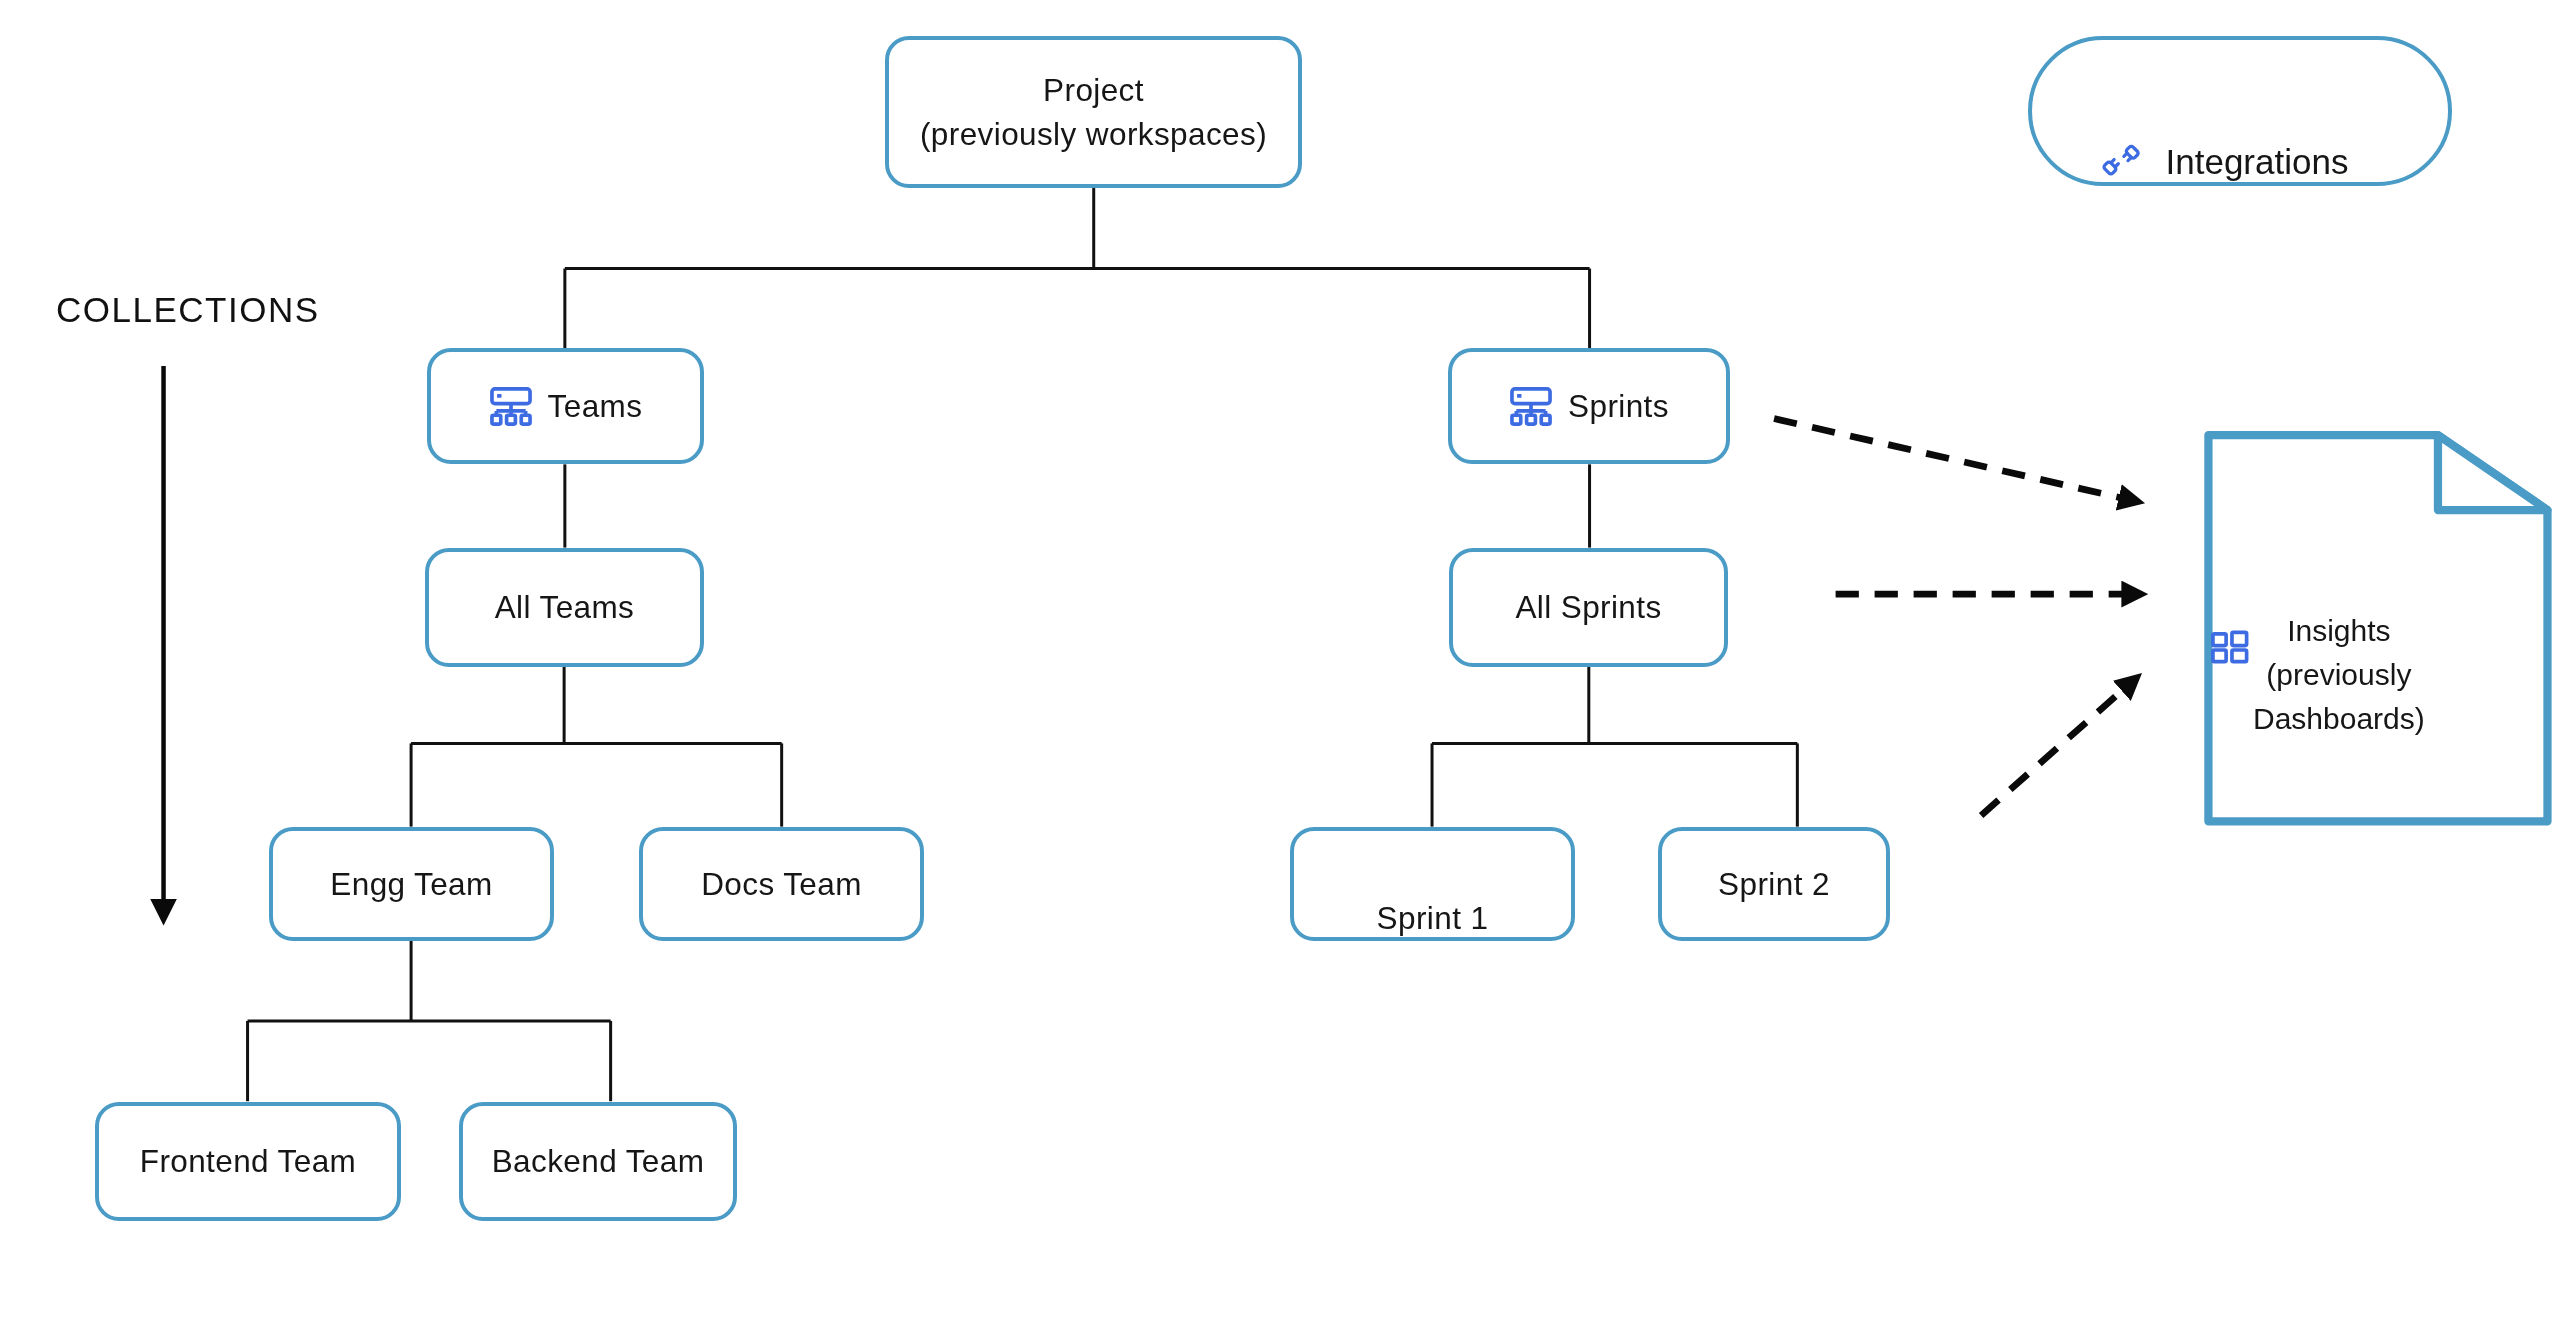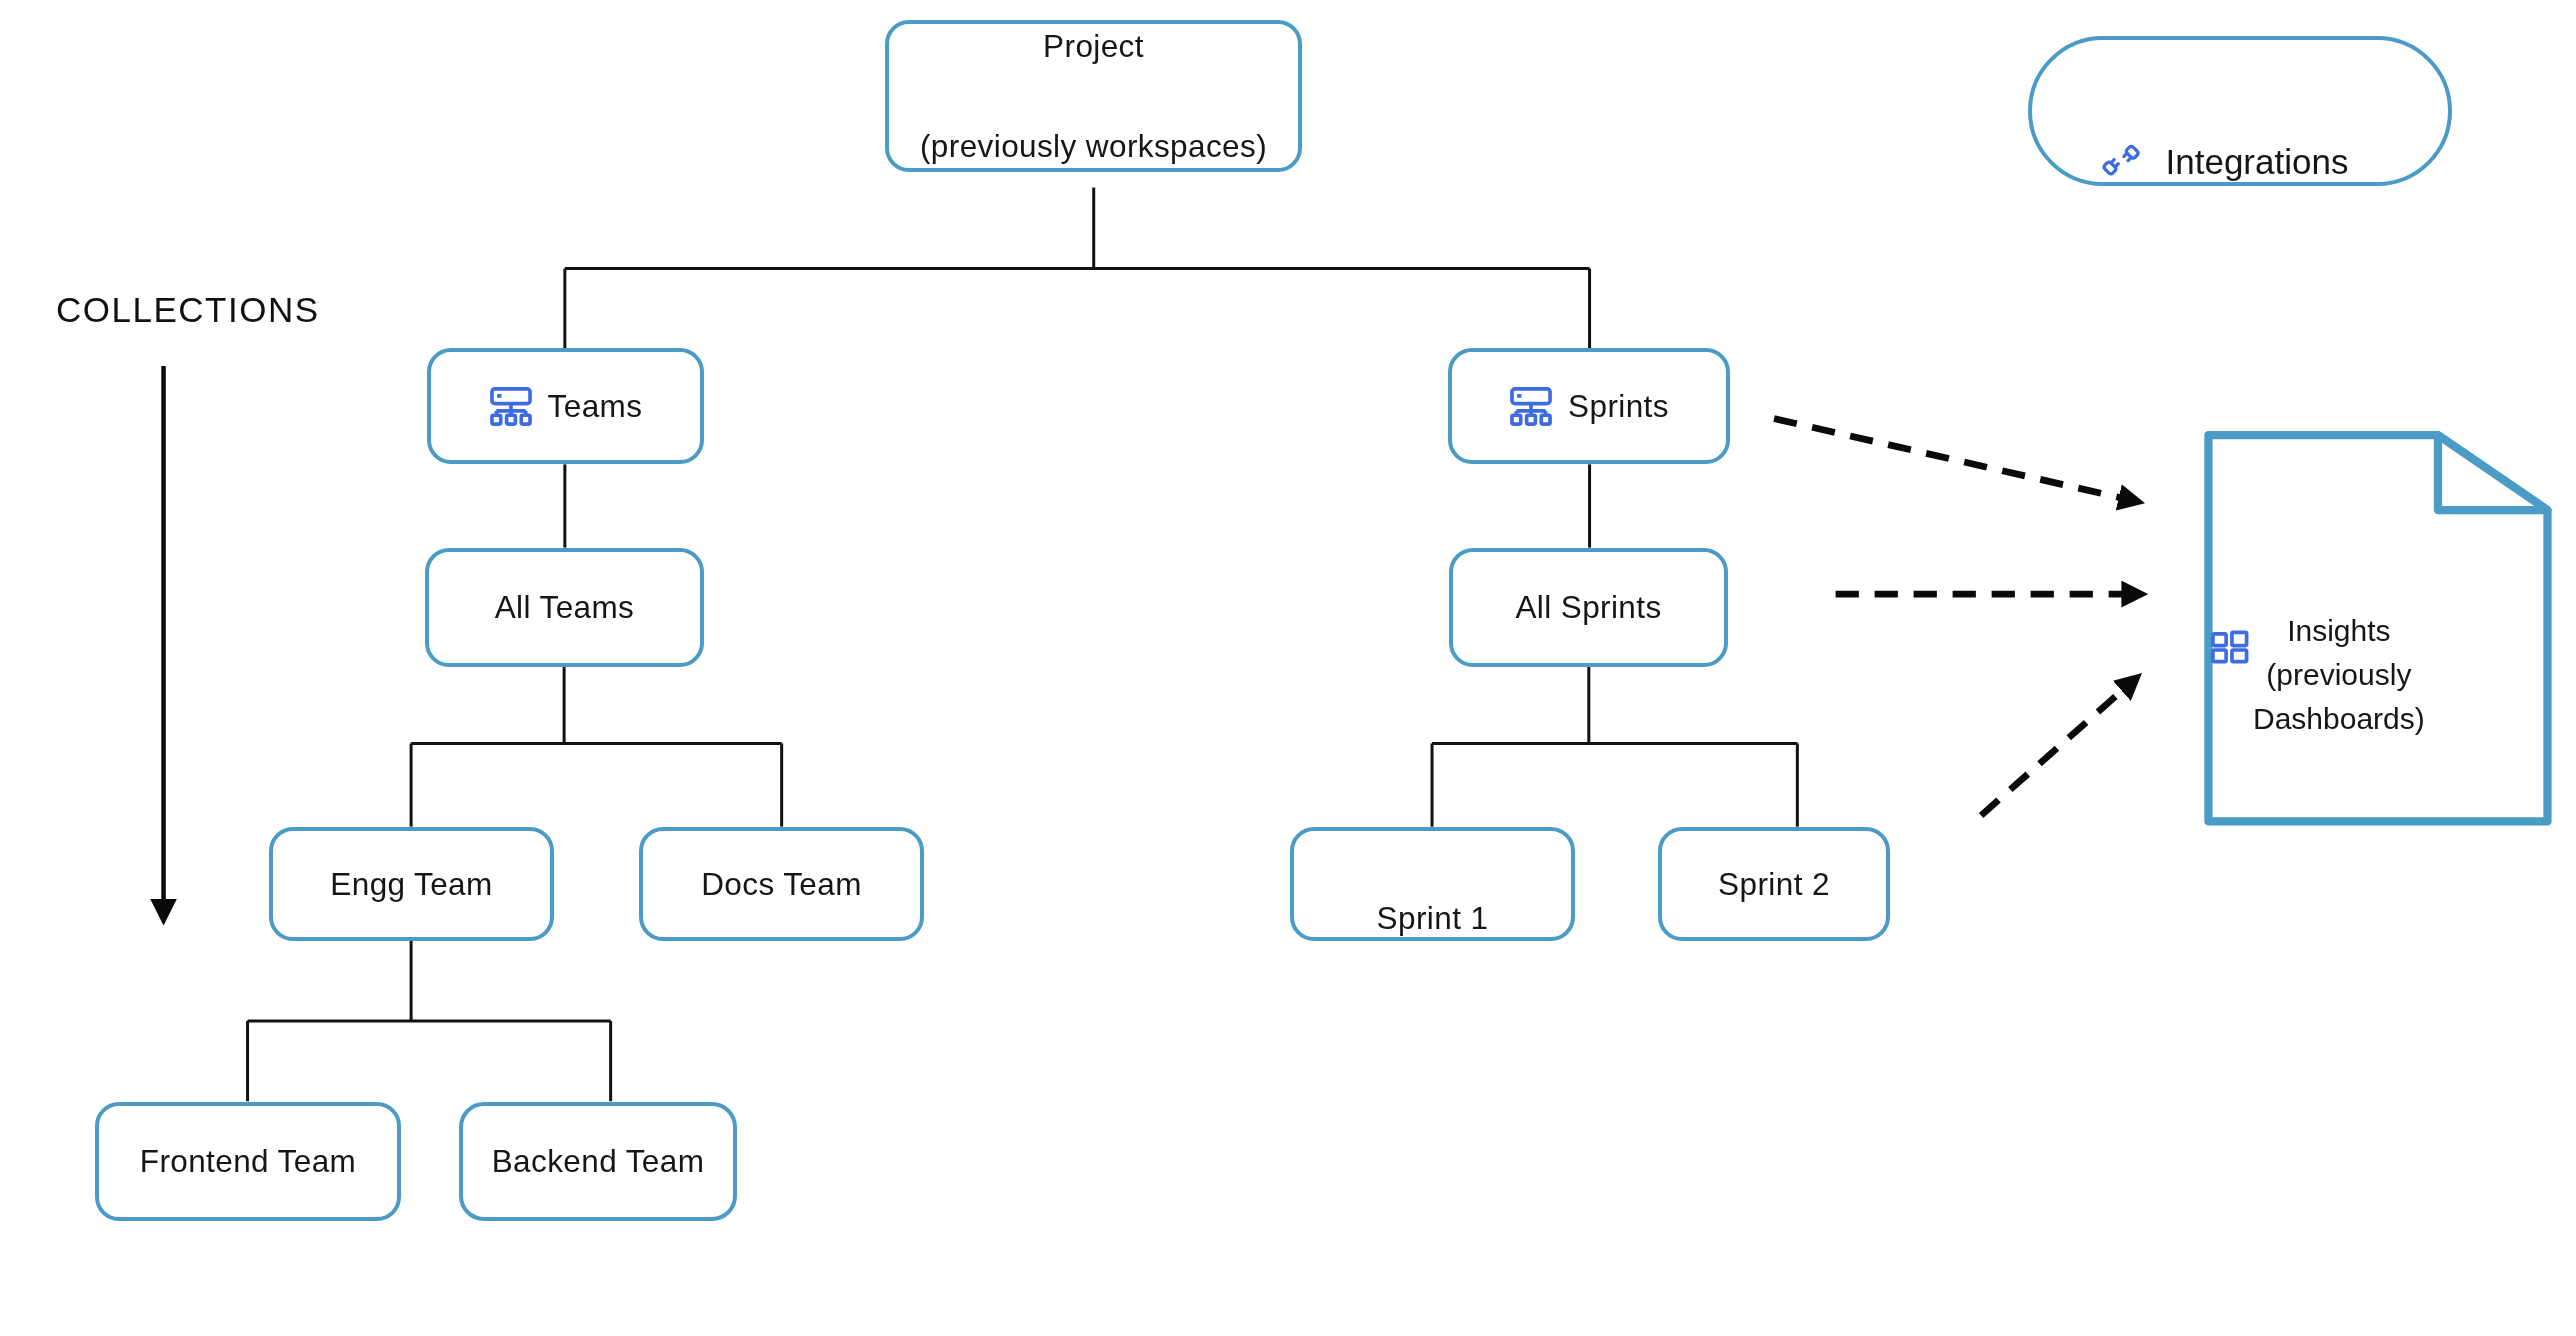--- a/index.html
+++ b/index.html
@@ -101,21 +101,21 @@
     </g>
 
     <g>
       <path d="M2944,580 L3250,580 L3396,680 L3396,1095 L2944,1095 Z" fill="#ffffff" stroke="#4A9BC6" stroke-width="11" stroke-linejoin="round"></path>
       <path d="M3250,580 L3250,680 L3396,680 Z" fill="#ffffff" stroke="#4A9BC6" stroke-width="11" stroke-linejoin="round"></path>
     </g>
   </svg>
 
   <div class="collections">COLLECTIONS</div>
 
-  <div class="node" style="left:885px;top:20px;width:417px;height:152px;flex-direction:column;gap:0;line-height:44px;justify-content:space-between;">
+  <div class="node" style="left:885px;top:36px;width:417px;height:152px;flex-direction:column;gap:0;line-height:44px;">
     <span>Project</span>
     <span>(previously workspaces)</span>
   </div>
 
   <div class="pill">
     <svg class="ic" width="42" height="42" viewBox="0 0 64 64">
       <g transform="rotate(45 32 32)" stroke="#3D6BE2" stroke-width="5" fill="none" stroke-linecap="round" stroke-linejoin="round">
         <rect x="25" y="5" width="17" height="13" rx="4"></rect>
         <path d="M29,18 V25 M38,18 V25"></path>
         <rect x="18" y="46" width="17" height="13" rx="4"></rect>
@@ -174,21 +174,21 @@
   </div>
 
   <div class="node" style="left:1658px;top:827px;width:232px;height:114px;">
     <span>Sprint 2</span>
   </div>
 
   <div class="node" style="left:95px;top:1102px;width:306px;height:119px;">
     <span>Frontend Team</span>
   </div>
 
-  <div class="node" style="left:459px;top:1102px;width:278px;height:119px;border-radius:25px;">
+  <div class="node" style="left:459px;top:1102px;width:278px;height:119px;">
     <span>Backend Team</span>
   </div>
 
   <div class="doc-content">
     <svg class="ic" width="45" height="41" viewBox="0 0 60 56">
       <g stroke="#3D6BE2" stroke-width="5" fill="none" stroke-linejoin="round">
         <rect x="6" y="8" width="18" height="16" rx="2"></rect>
         <rect x="32" y="6" width="20" height="18" rx="2"></rect>
         <rect x="6" y="30" width="18" height="16" rx="2"></rect>
         <rect x="32" y="30" width="20" height="16" rx="2"></rect>

